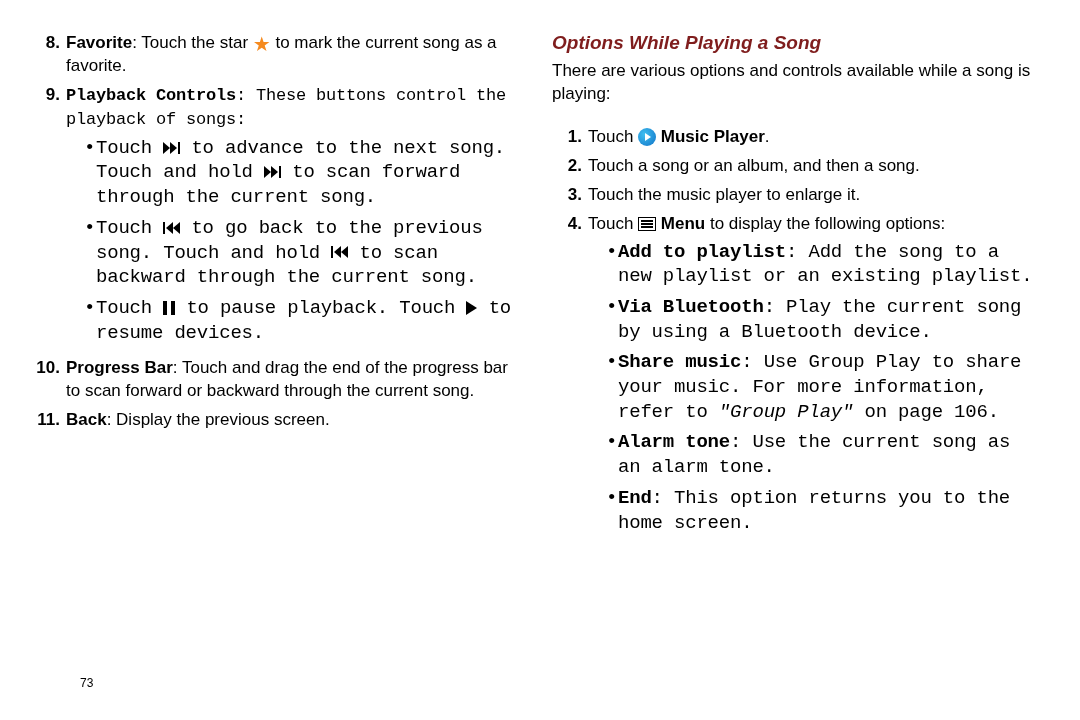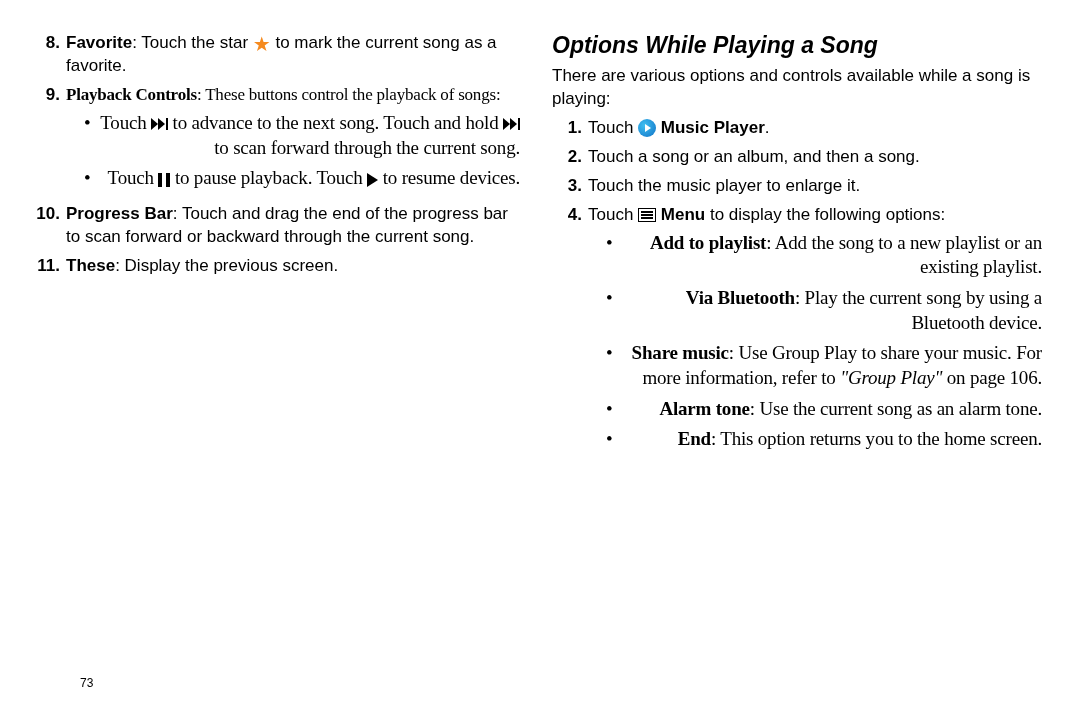--- a/index.html
+++ b/index.html
@@ -14,26 +14,26 @@
   .page{
     display:flex;
     padding:32px 30px 0 30px;
     gap:32px;
   }
   .col{width:490px;}
   .ol{list-style:none;padding:0;margin:0;}
   .ol>li{display:flex;margin-bottom:6px;font-size:17px;line-height:1.35;}
   .num{min-width:30px;font-weight:bold;text-align:right;padding-right:6px;}
   .txt{flex:1;}
-  .cond{font-family:Liberation Serif, serif;font-stretch:condensed;letter-spacing:-0.2px;text-align:right;}
+  .cond{font-family:Liberation Mono, monospace;font-stretch:condensed;letter-spacing:-0.2px;}
   .ul{list-style:none;padding:0 0 0 18px;margin:4px 0 0 0;}
   .ul>li{position:relative;padding-left:12px;margin:4px 0 6px 0;font-size:19px;line-height:1.3;}
   .ul>li:before{content:"•";position:absolute;left:0;top:0;}
-  .hdr{color:#000000;font-weight:bold;font-style:italic;font-size:23px;margin:0 0 6px 0;}
-  .intro{font-size:17px;line-height:1.35;margin-bottom:6px;}
+  .hdr{color:#7f1d1d;font-weight:bold;font-style:italic;font-size:19px;margin:0 0 6px 0;}
+  .intro{font-size:17px;line-height:1.35;margin-bottom:20px;}
   .bold{font-weight:bold;}
   .italic{font-style:italic;}
   .pgnum{position:absolute;left:80px;bottom:30px;font-size:12px;}
 
   
   .ic{display:inline-block;vertical-align:middle;}
   .star{color:#f58a1f;font-size:20px;line-height:0;}
   .next,.prev{width:17px;height:12px;position:relative;}
   .next:before,.next:after{content:"";position:absolute;top:0;border-style:solid;border-width:6px 0 6px 7px;border-color:transparent transparent transparent #000;}
   .next:before{left:0;} .next:after{left:7px;}
@@ -67,37 +67,40 @@
 
       <li>
         <span class="num">9.</span>
         <span class="txt">
           <span class="bold cond">Playback Controls</span><span class="cond">: These buttons control the playback of songs:</span>
           <ul class="ul cond">
             <li>
               <span>Touch </span><span class="ic next"><span class="bar"></span></span><span> to advance to the next song. Touch and hold </span><span class="ic next"><span class="bar"></span></span><span>  to scan forward through the current song.</span>
             </li>
             <li>
+              <span>Touch </span><span class="ic prev"><span class="bar"></span></span><span> to go back to the previous song. Touch and hold </span><span class="ic prev"><span class="bar"></span></span><span>  to scan backward through the current song.</span>
+            </li>
+            <li>
               <span>Touch </span><span class="ic pause"></span><span> to pause playback. Touch </span><span class="ic play"></span><span> to resume devices.</span>
             </li>
           </ul>
         </span>
       </li>
 
       <li>
         <span class="num">10.</span>
         <span class="txt">
           <span class="bold">Progress Bar</span><span>: Touch and drag the end of the progress bar to scan forward or backward through the current song.</span>
         </span>
       </li>
 
       <li>
         <span class="num">11.</span>
         <span class="txt">
-          <span class="bold">These</span><span>: Display the previous screen.</span>
+          <span class="bold">Back</span><span>: Display the previous screen.</span>
         </span>
       </li>
 
 
     </ul>
   </div>
 
   <div class="col">
     <div class="hdr">Options While Playing a Song</div>
     <div class="intro">There are various options and controls available while a song is playing:</div>

